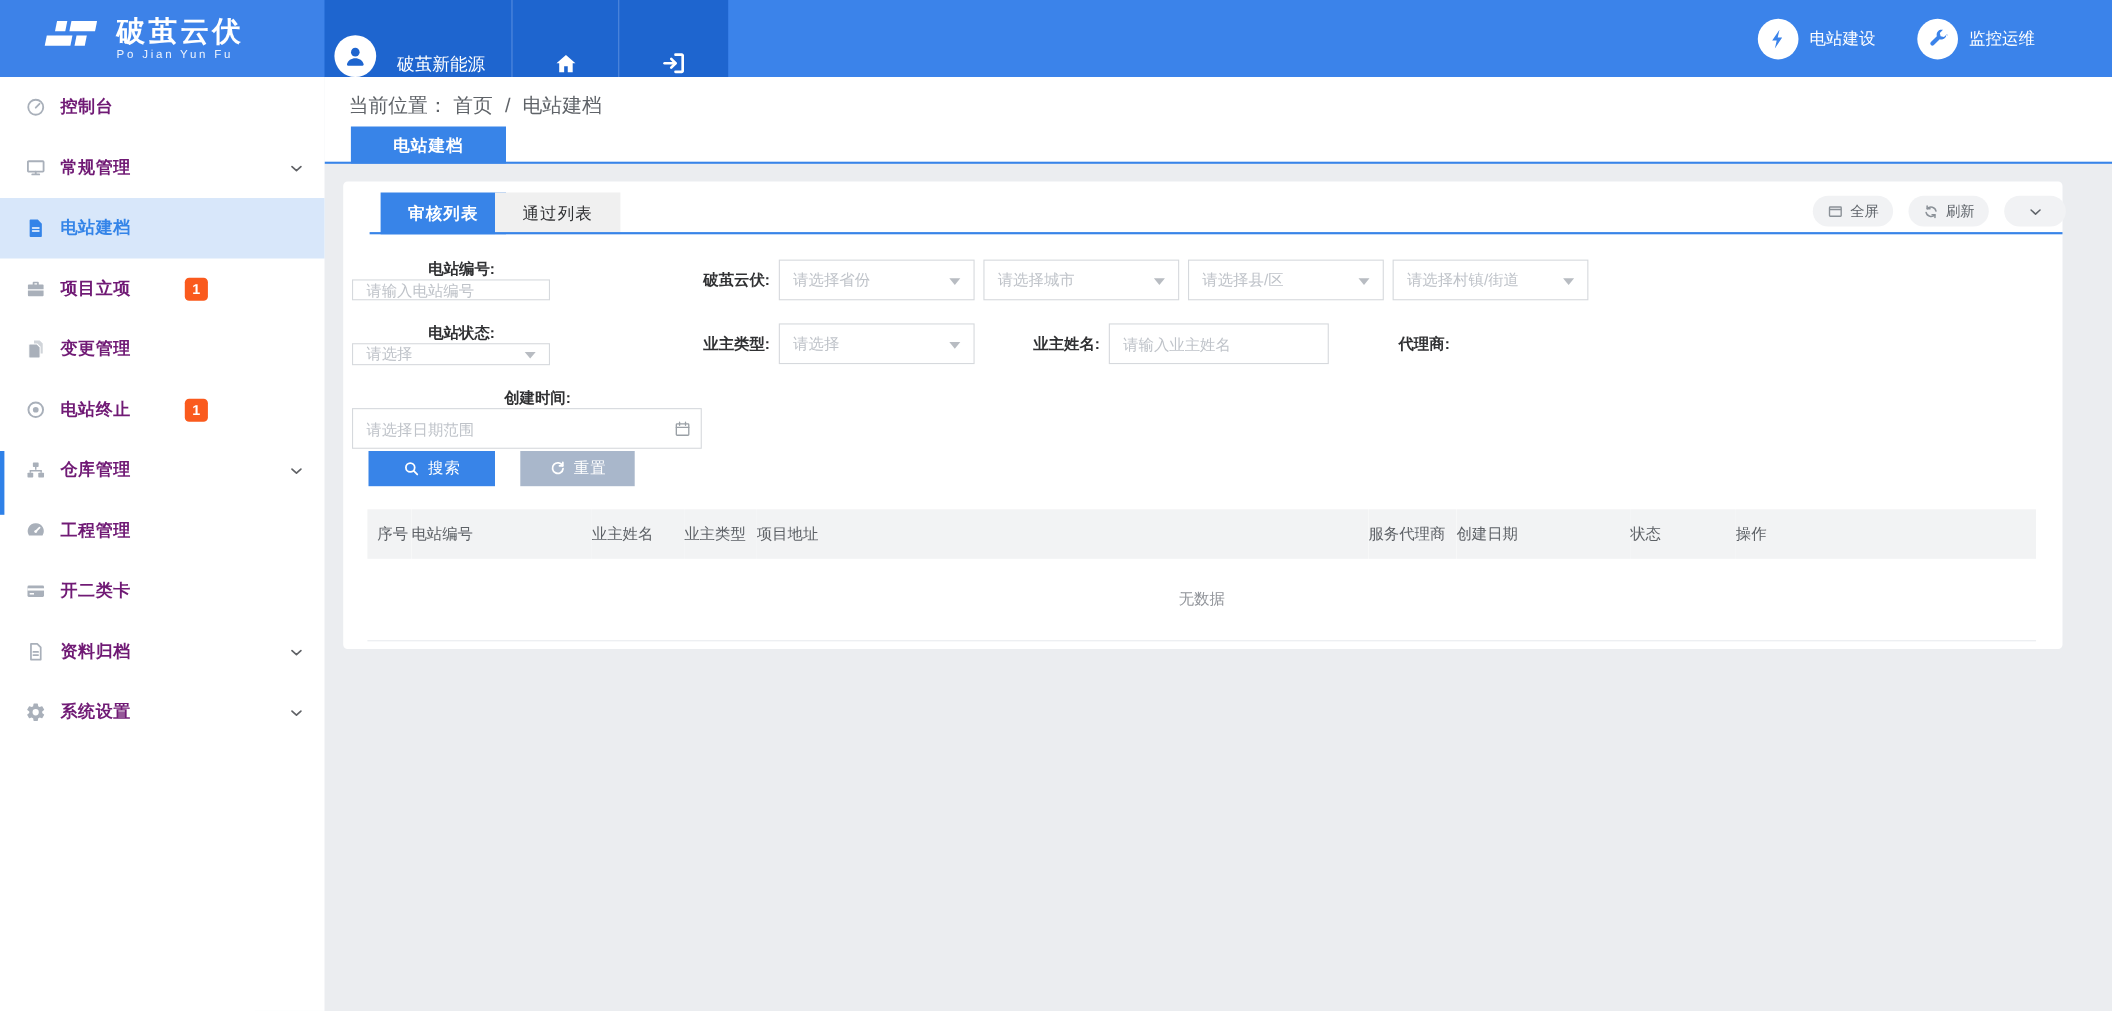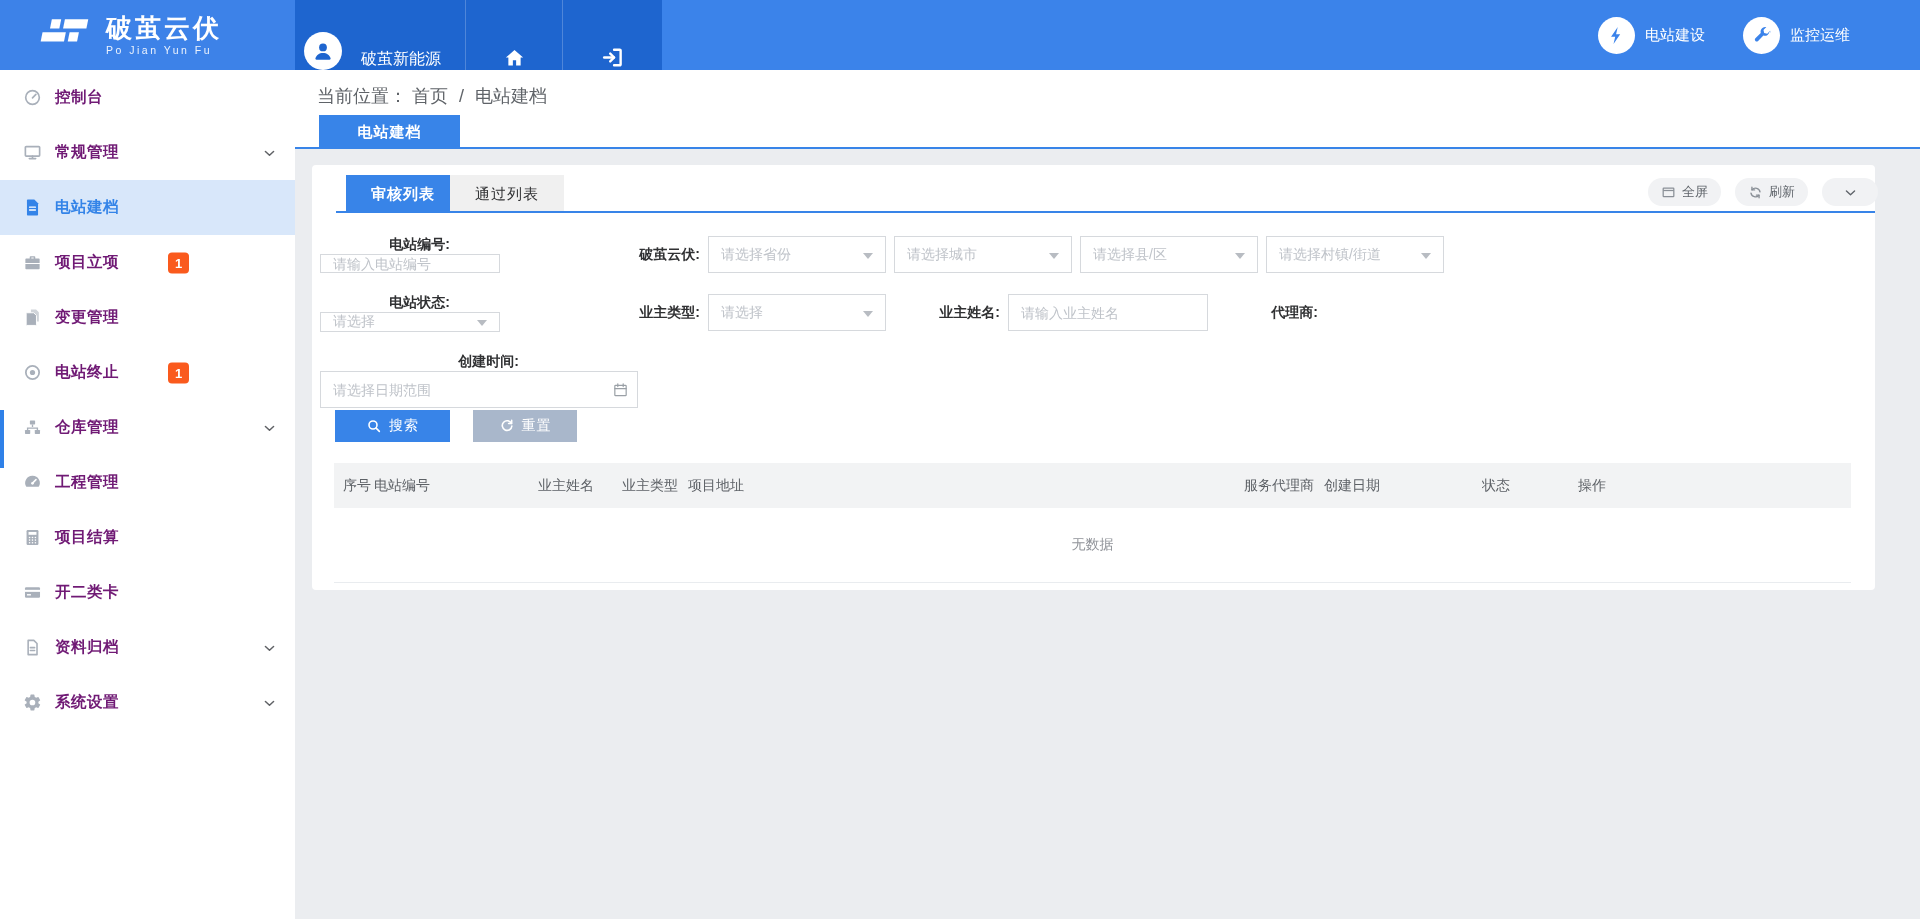--- a/index.html
+++ b/index.html
@@ -232,40 +232,20 @@
       <span class="sicon">
         <svg width="19" height="19" viewBox="0 0 24 24">
           <path fill="currentColor" d="M12 3.5a9 9 0 0 0-7.8 13.9h15.6A9 9 0 0 0 12 3.5z"></path>
           <path d="M12 12.8 16.4 8.4" stroke="#fff" stroke-width="2" stroke-linecap="round"></path>
           <circle cx="12" cy="13" r="1.7" fill="#fff"></circle>
         </svg>
       </span>
       <span class="slabel">工程管理</span>
     </div>
 
-    <div class="sitem">
-      <span class="sicon">
-        <svg width="19" height="19" viewBox="0 0 24 24">
-          <rect x="4.5" y="2.5" width="15" height="19" rx="1.5" fill="currentColor"></rect>
-          <rect x="7" y="5" width="10" height="3.6" fill="#fff"></rect>
-          <g fill="#fff">
-            <circle cx="8.3" cy="12" r="1"></circle>
-              <circle cx="12" cy="12" r="1"></circle>
-              <circle cx="15.7" cy="12" r="1"></circle>
-            <circle cx="8.3" cy="15.3" r="1"></circle>
-              <circle cx="12" cy="15.3" r="1"></circle>
-              <circle cx="15.7" cy="15.3" r="1"></circle>
-            <circle cx="8.3" cy="18.6" r="1"></circle>
-              <circle cx="12" cy="18.6" r="1"></circle>
-              <circle cx="15.7" cy="18.6" r="1"></circle>
-          </g>
-        </svg>
-      </span>
-      <span class="slabel">项目结算</span>
-    </div>
 
     <div class="sitem">
       <span class="sicon">
         <svg width="19" height="19" viewBox="0 0 24 24">
           <rect x="2.5" y="5.5" width="19" height="13" rx="1.5" fill="currentColor"></rect>
           <rect x="2.5" y="8.6" width="19" height="2.6" fill="#fff"></rect>
           <rect x="5" y="14" width="5" height="1.8" fill="#fff"></rect>
         </svg>
       </span>
       <span class="slabel">开二类卡</span>

